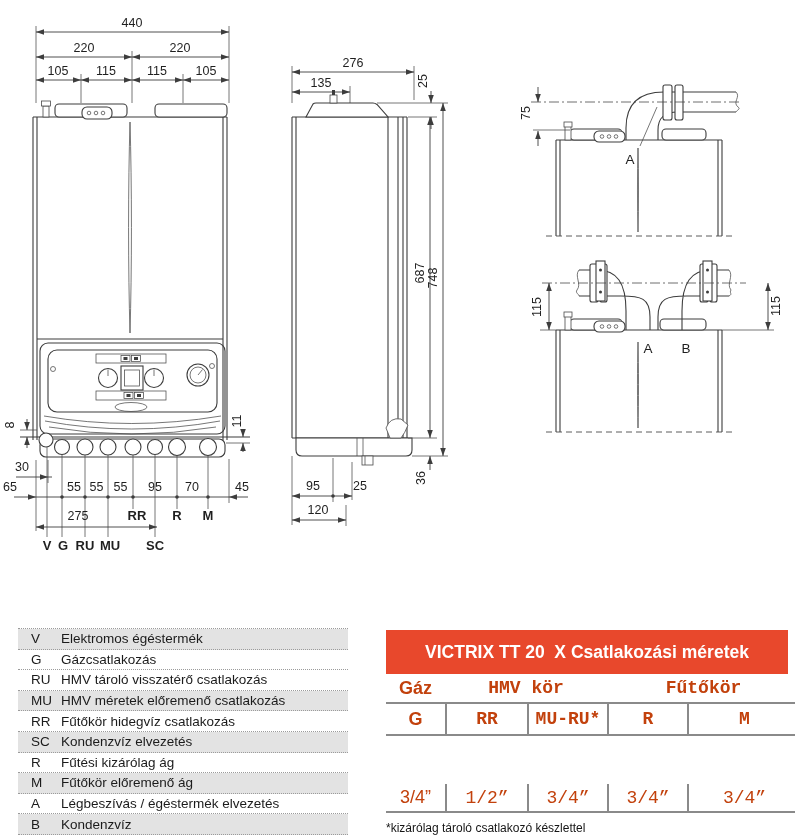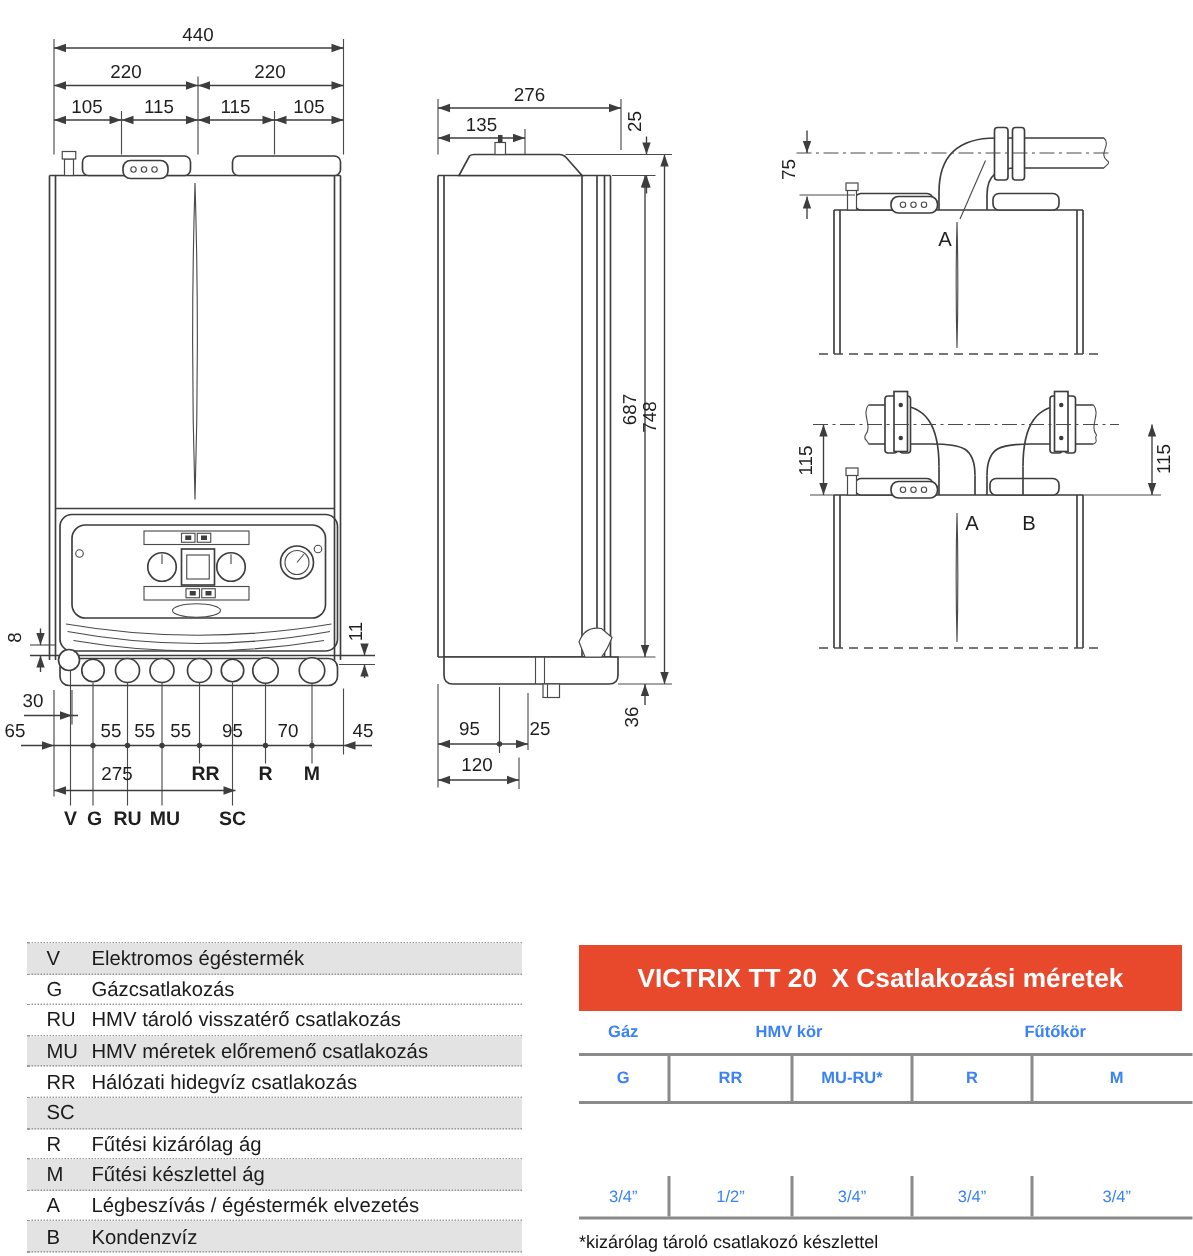--- a/index.html
+++ b/index.html
@@ -24,29 +24,29 @@
   #legend{position:absolute;left:18px;top:628px;width:330px;border-top:1px dotted #9b9b9b;}
   .leg-row{display:flex;align-items:center;height:19.6px;border-bottom:1px dotted #9b9b9b;font-size:13.5px;color:#1b1b1b;}
   .leg-row.shaded{background:#e3e3e3;}
   .leg-code{width:30px;padding-left:13px;flex:none;}
   .leg-text{flex:1;}
 
   
   #spec-table{position:absolute;left:386px;top:630px;width:414px;}
   #spec-banner{width:402px;height:44px;background:#e8482c;color:#ffffff;font-weight:bold;font-size:17.5px;display:flex;align-items:center;justify-content:center;white-space:pre;}
   .tbl-row{display:grid;grid-template-columns:59px 82px 80px 80px 113px;border-bottom:2px solid #8a8a8a;}
-  .tbl-cell{display:flex;align-items:center;justify-content:center;font-size:11px;color:#3b82f6;}
+  .tbl-cell{display:flex;align-items:center;justify-content:center;font-size:18px;color:#c2410c;}
   .grp-row{height:28px;}
   .grp-row .tbl-cell{font-weight:bold;}
   .grp-hmv{grid-column:2 / span 2;border-left:2px solid #8a8a8a;}
   .grp-fut{grid-column:4 / span 2;border-left:2px solid #8a8a8a;text-align:center;}
   .sub-row{height:30px;}
   .sub-row .tbl-cell{font-weight:bold;}
   .val-row{height:27px;margin-top:48px;}
-  .tbl-row .tbl-cell + .tbl-cell{border-left:2px solid #8a8a8a;}
+  .tbl-row .tbl-cell + .tbl-cell{border-left:2px solid #8a8a8a;font-family:Liberation Mono, monospace;}
   .grp-row .tbl-cell + .tbl-cell{border-left:none;}
   .grp-row .grp-hmv,.grp-row .grp-fut{border-left:2px solid #8a8a8a;}
   #spec-footnote{margin-top:8px;font-size:12px;color:#151515;}
 </style>
 </head>
 <body>
 
 <svg id="drawing" width="795" height="612" viewBox="0 0 795 612">
   <defs>
     <path id="arr" d="M0,0 L-8,-2.8 L-8,2.8 Z"></path>
@@ -333,35 +333,36 @@
       <span class="leg-text">HMV tároló visszatérő csatlakozás</span>
     </div>
 
     <div class="leg-row shaded">
       <span class="leg-code">MU</span>
       <span class="leg-text">HMV méretek előremenő csatlakozás</span>
     </div>
 
     <div class="leg-row">
       <span class="leg-code">RR</span>
-      <span class="leg-text">Hálózati hidegvíz csatlakozás</span>
+      <span class="leg-text">Fűtőkör hidegvíz csatlakozás</span>
     </div>
 
     <div class="leg-row shaded">
       <span class="leg-code">SC</span>
+      <span class="leg-text">Kondenzvíz elvezetés</span>
     </div>
 
     <div class="leg-row">
       <span class="leg-code">R</span>
       <span class="leg-text">Fűtési kizárólag ág</span>
     </div>
 
     <div class="leg-row shaded">
       <span class="leg-code">M</span>
-      <span class="leg-text">Fűtési készlettel ág</span>
+      <span class="leg-text">Fűtőkör előremenő ág</span>
     </div>
 
     <div class="leg-row">
       <span class="leg-code">A</span>
       <span class="leg-text">Légbeszívás / égéstermék elvezetés</span>
     </div>
 
     <div class="leg-row shaded">
       <span class="leg-code">B</span>
       <span class="leg-text">Kondenzvíz</span>

